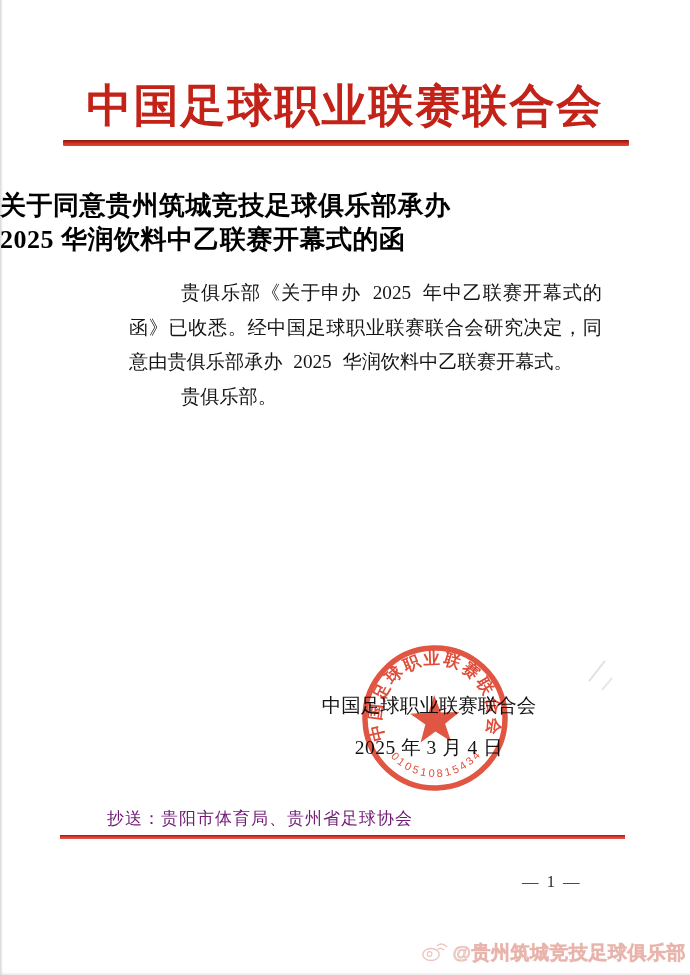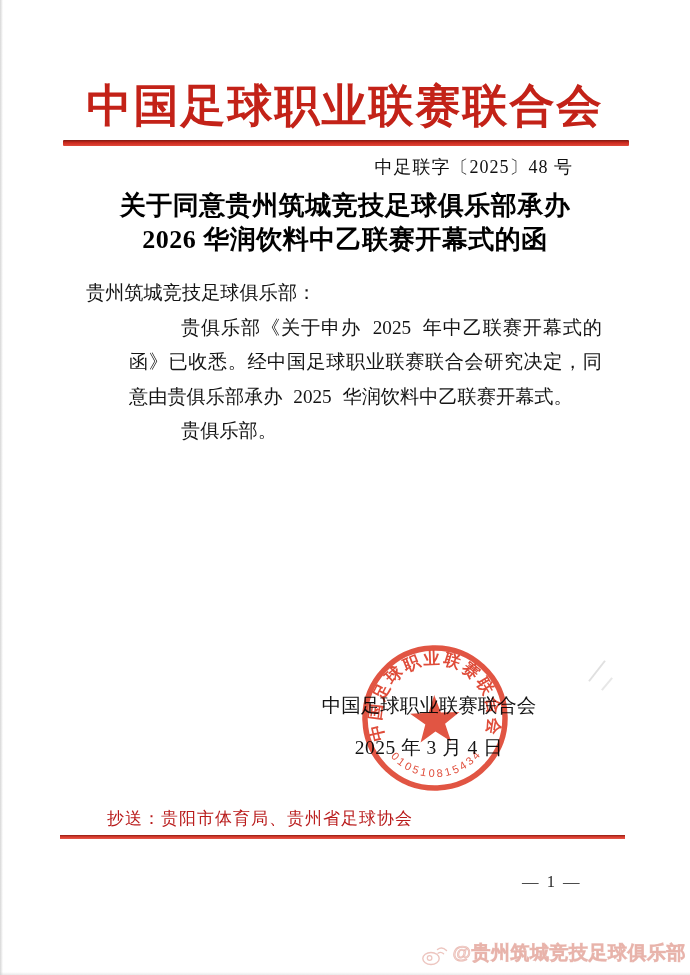--- a/index.html
+++ b/index.html
@@ -32,21 +32,21 @@
     background:linear-gradient(to bottom,#7e1a12,#cc2a1e 45%,#e0493a);
     border-radius:1px;
   }
   .doc-number{
     position:absolute;top:155px;right:117px;
     font-size:18px;letter-spacing:1px;color:#111;
     white-space:nowrap;
   }
   .subject{
     position:absolute;left:0;top:189px;width:690px;
-    text-align:center;font-weight:bold;color:#000;
+    text-align:left;font-weight:bold;color:#000;
     font-size:26px;line-height:34px;letter-spacing:0.5px;
   }
   .body-text{
     position:absolute;left:86px;top:276px;width:516px;
     font-size:19.2px;line-height:34.6px;
     text-align:justify;
     word-spacing:6px;
     color:#141414;
   }
   .body-text p{margin:0;}
@@ -67,62 +67,60 @@
   .scan-artifact-1{
     position:absolute;left:596px;top:658px;width:2px;height:26px;
     background:rgba(165,165,165,0.35);transform:rotate(38deg);
   }
   .scan-artifact-2{
     position:absolute;left:606px;top:676px;width:2px;height:16px;
     background:rgba(175,175,175,0.3);transform:rotate(40deg);
   }
   .cc-line{
     position:absolute;left:107px;top:807px;
-    font-size:17px;color:#b91c1c;letter-spacing:1px;white-space:nowrap;
+    font-size:17px;color:#701a75;letter-spacing:1px;white-space:nowrap;
   }
   .footer-rule{
     position:absolute;left:60px;top:835px;width:565px;height:4px;
     background:linear-gradient(to bottom,#8f1d14,#d63a2c 45%,#e8574a);
   }
   .page-number{
     position:absolute;left:522px;top:872px;
     font-size:16.5px;color:#2a2a2a;letter-spacing:2px;white-space:nowrap;
   }
   .watermark{
     position:absolute;right:4px;top:940px;
-    display:flex;align-items:flex-end;gap:4px;
+    display:flex;align-items:flex-start;gap:4px;
     font-family:"Liberation Sans", sans-serif;
     font-size:19px;font-weight:bold;letter-spacing:0.5px;
     color:rgba(228,162,150,0.40);
     -webkit-text-stroke:0.7px rgba(219,139,127,0.5);
     white-space:nowrap;
   }
   .watermark .wm-icon{flex:0 0 auto;}
 </style>
 </head>
 <body>
 
 <div class="page">
 
   <div class="scan-edge-left"></div>
   <div class="scan-edge-bottom"></div>
 
   <div class="org-title">中国足球职业联赛联合会</div>
 
   <div class="header-rule"></div>
 
-  <div class="doc-number">中足联字〔2025〕48 号</div>
 
   <div class="subject">
     <div>关于同意贵州筑城竞技足球俱乐部承办</div>
-    <div>2026 华润饮料中乙联赛开幕式的函</div>
+    <div>2025 华润饮料中乙联赛开幕式的函</div>
   </div>
 
   <div class="body-text">
-    <p>贵州筑城竞技足球俱乐部：</p>
     <p class="indented">贵俱乐部《关于申办 2025 年中乙联赛开幕式的函》已收悉。经中国足球职业联赛联合会研究决定，同意由贵俱乐部承办 2025 华润饮料中乙联赛开幕式。</p>
     <p class="indented">贵俱乐部。</p>
   </div>
 
   <div class="signature">
     <div class="sig-org">中国足球职业联赛联合会</div>
     <div class="sig-date">2025 年 3 月 4 日</div>
   </div>
 
   <div class="seal">

